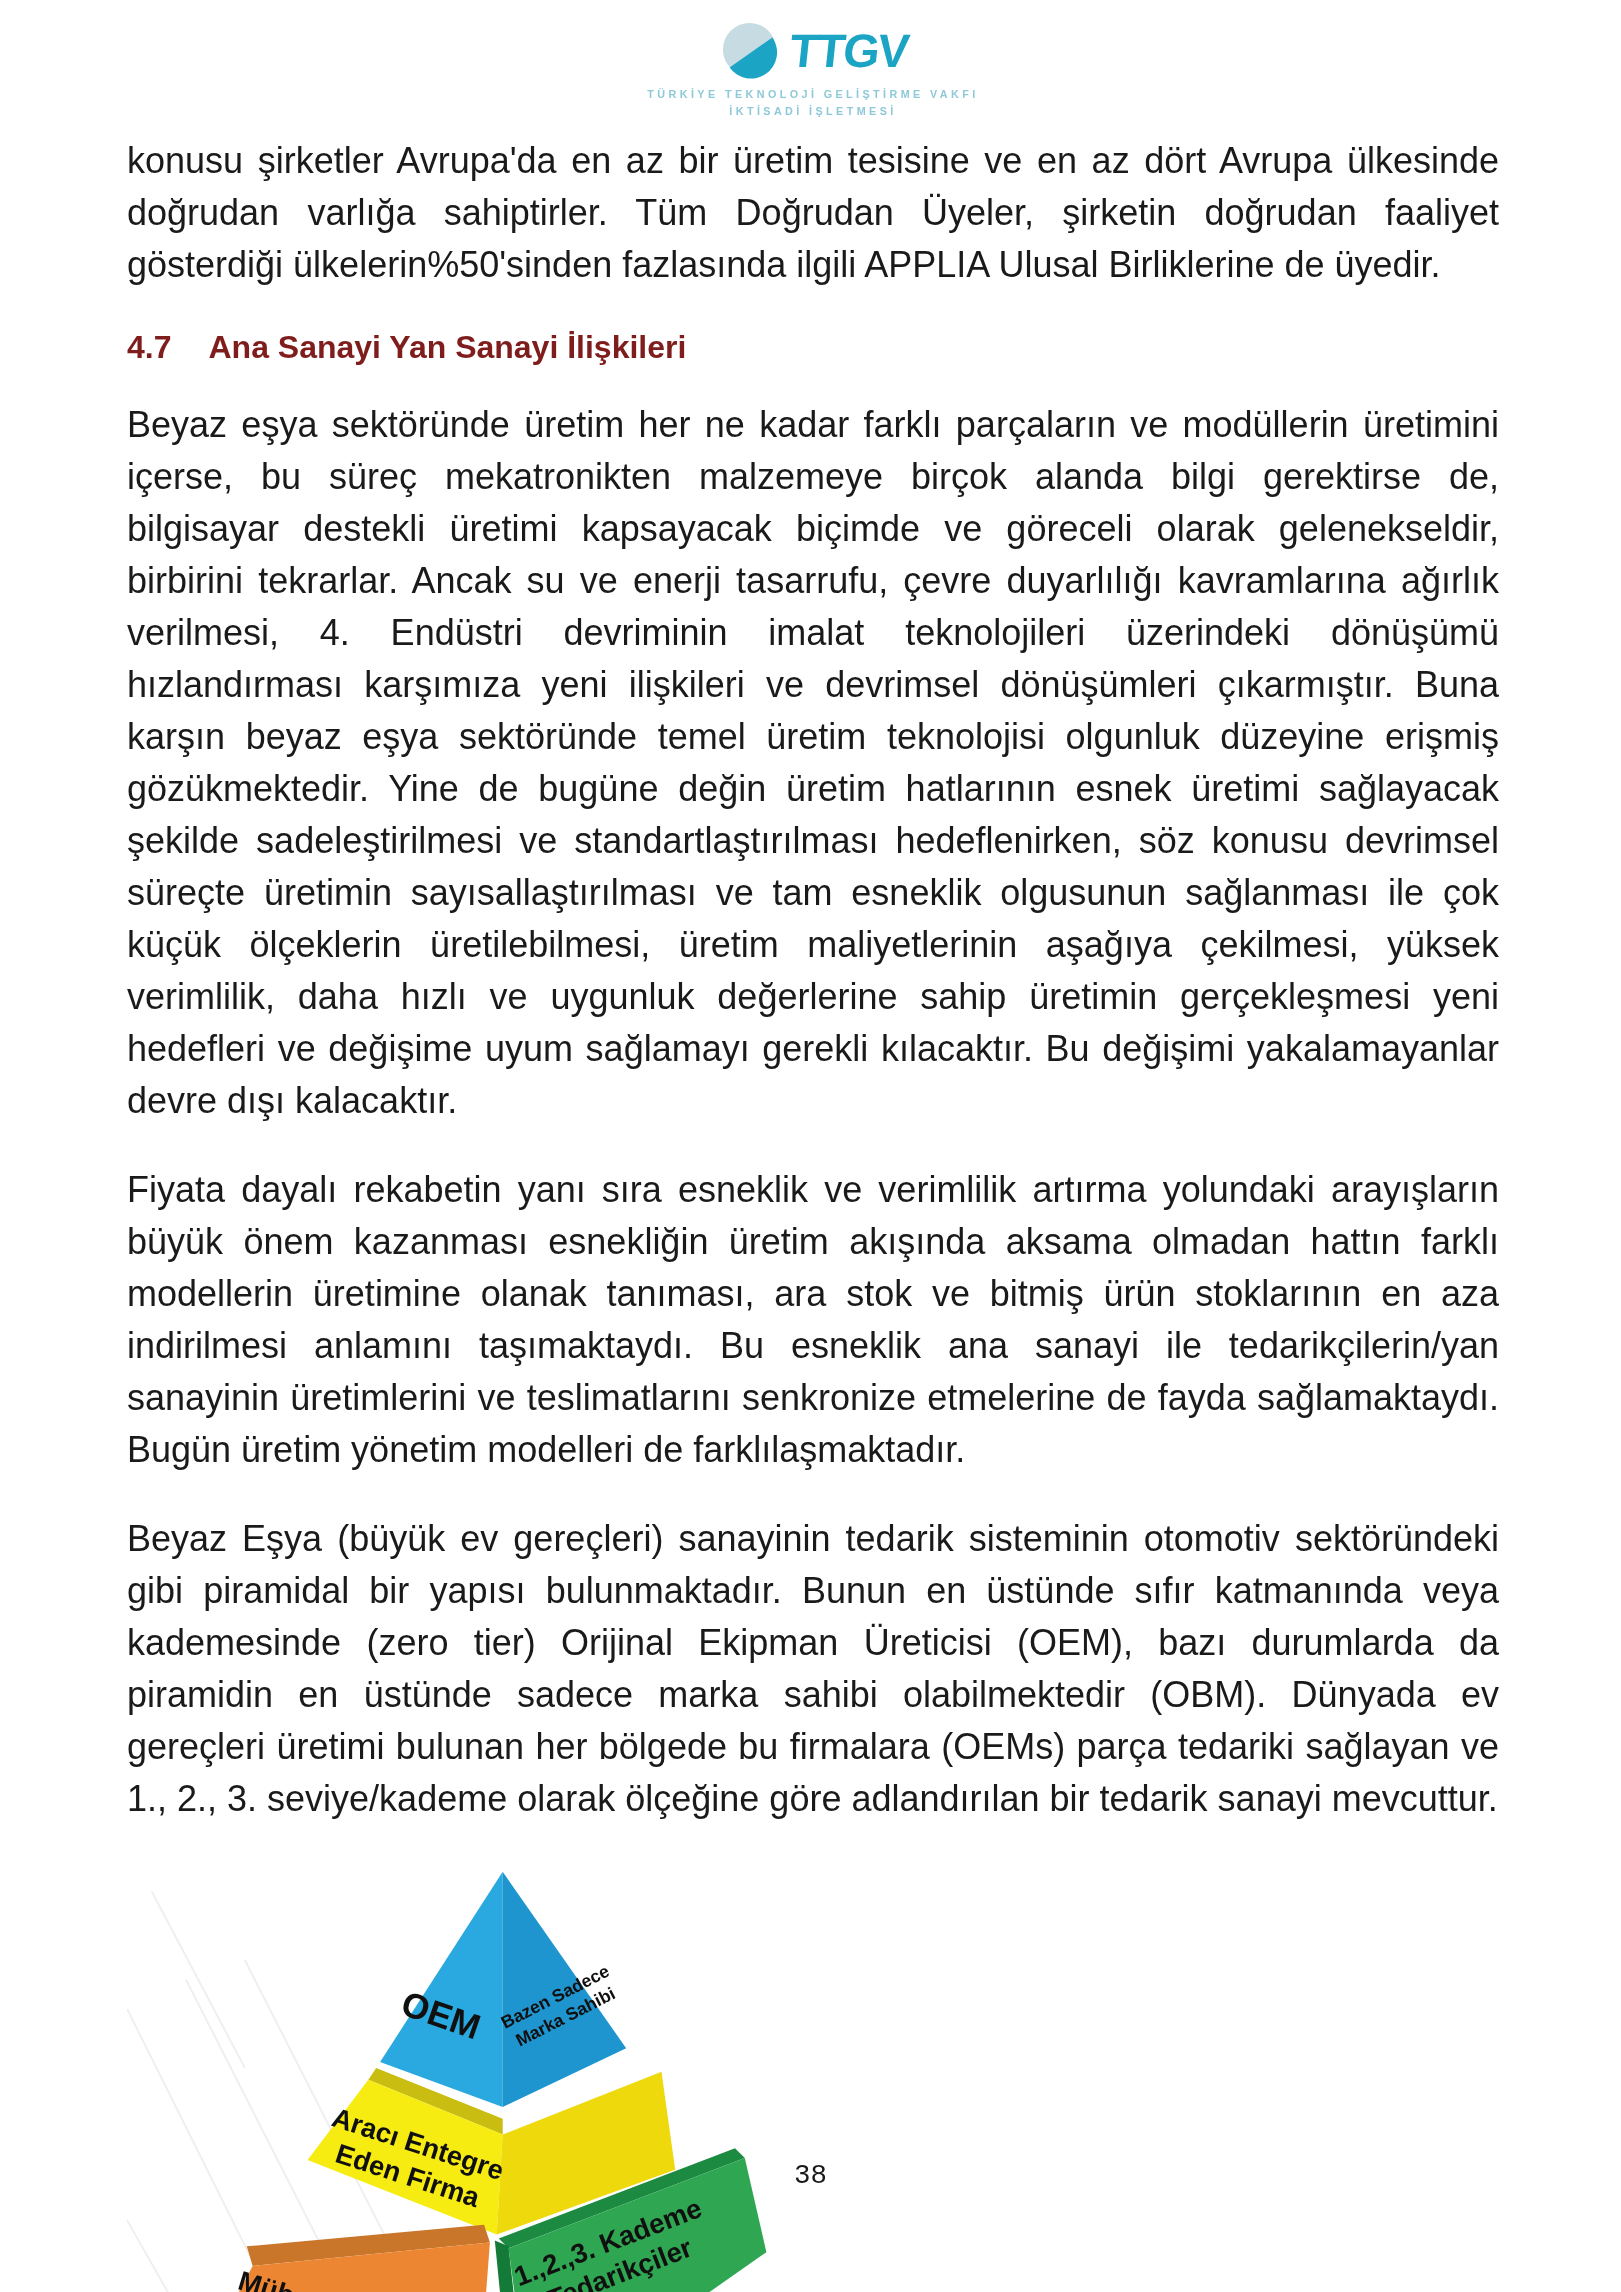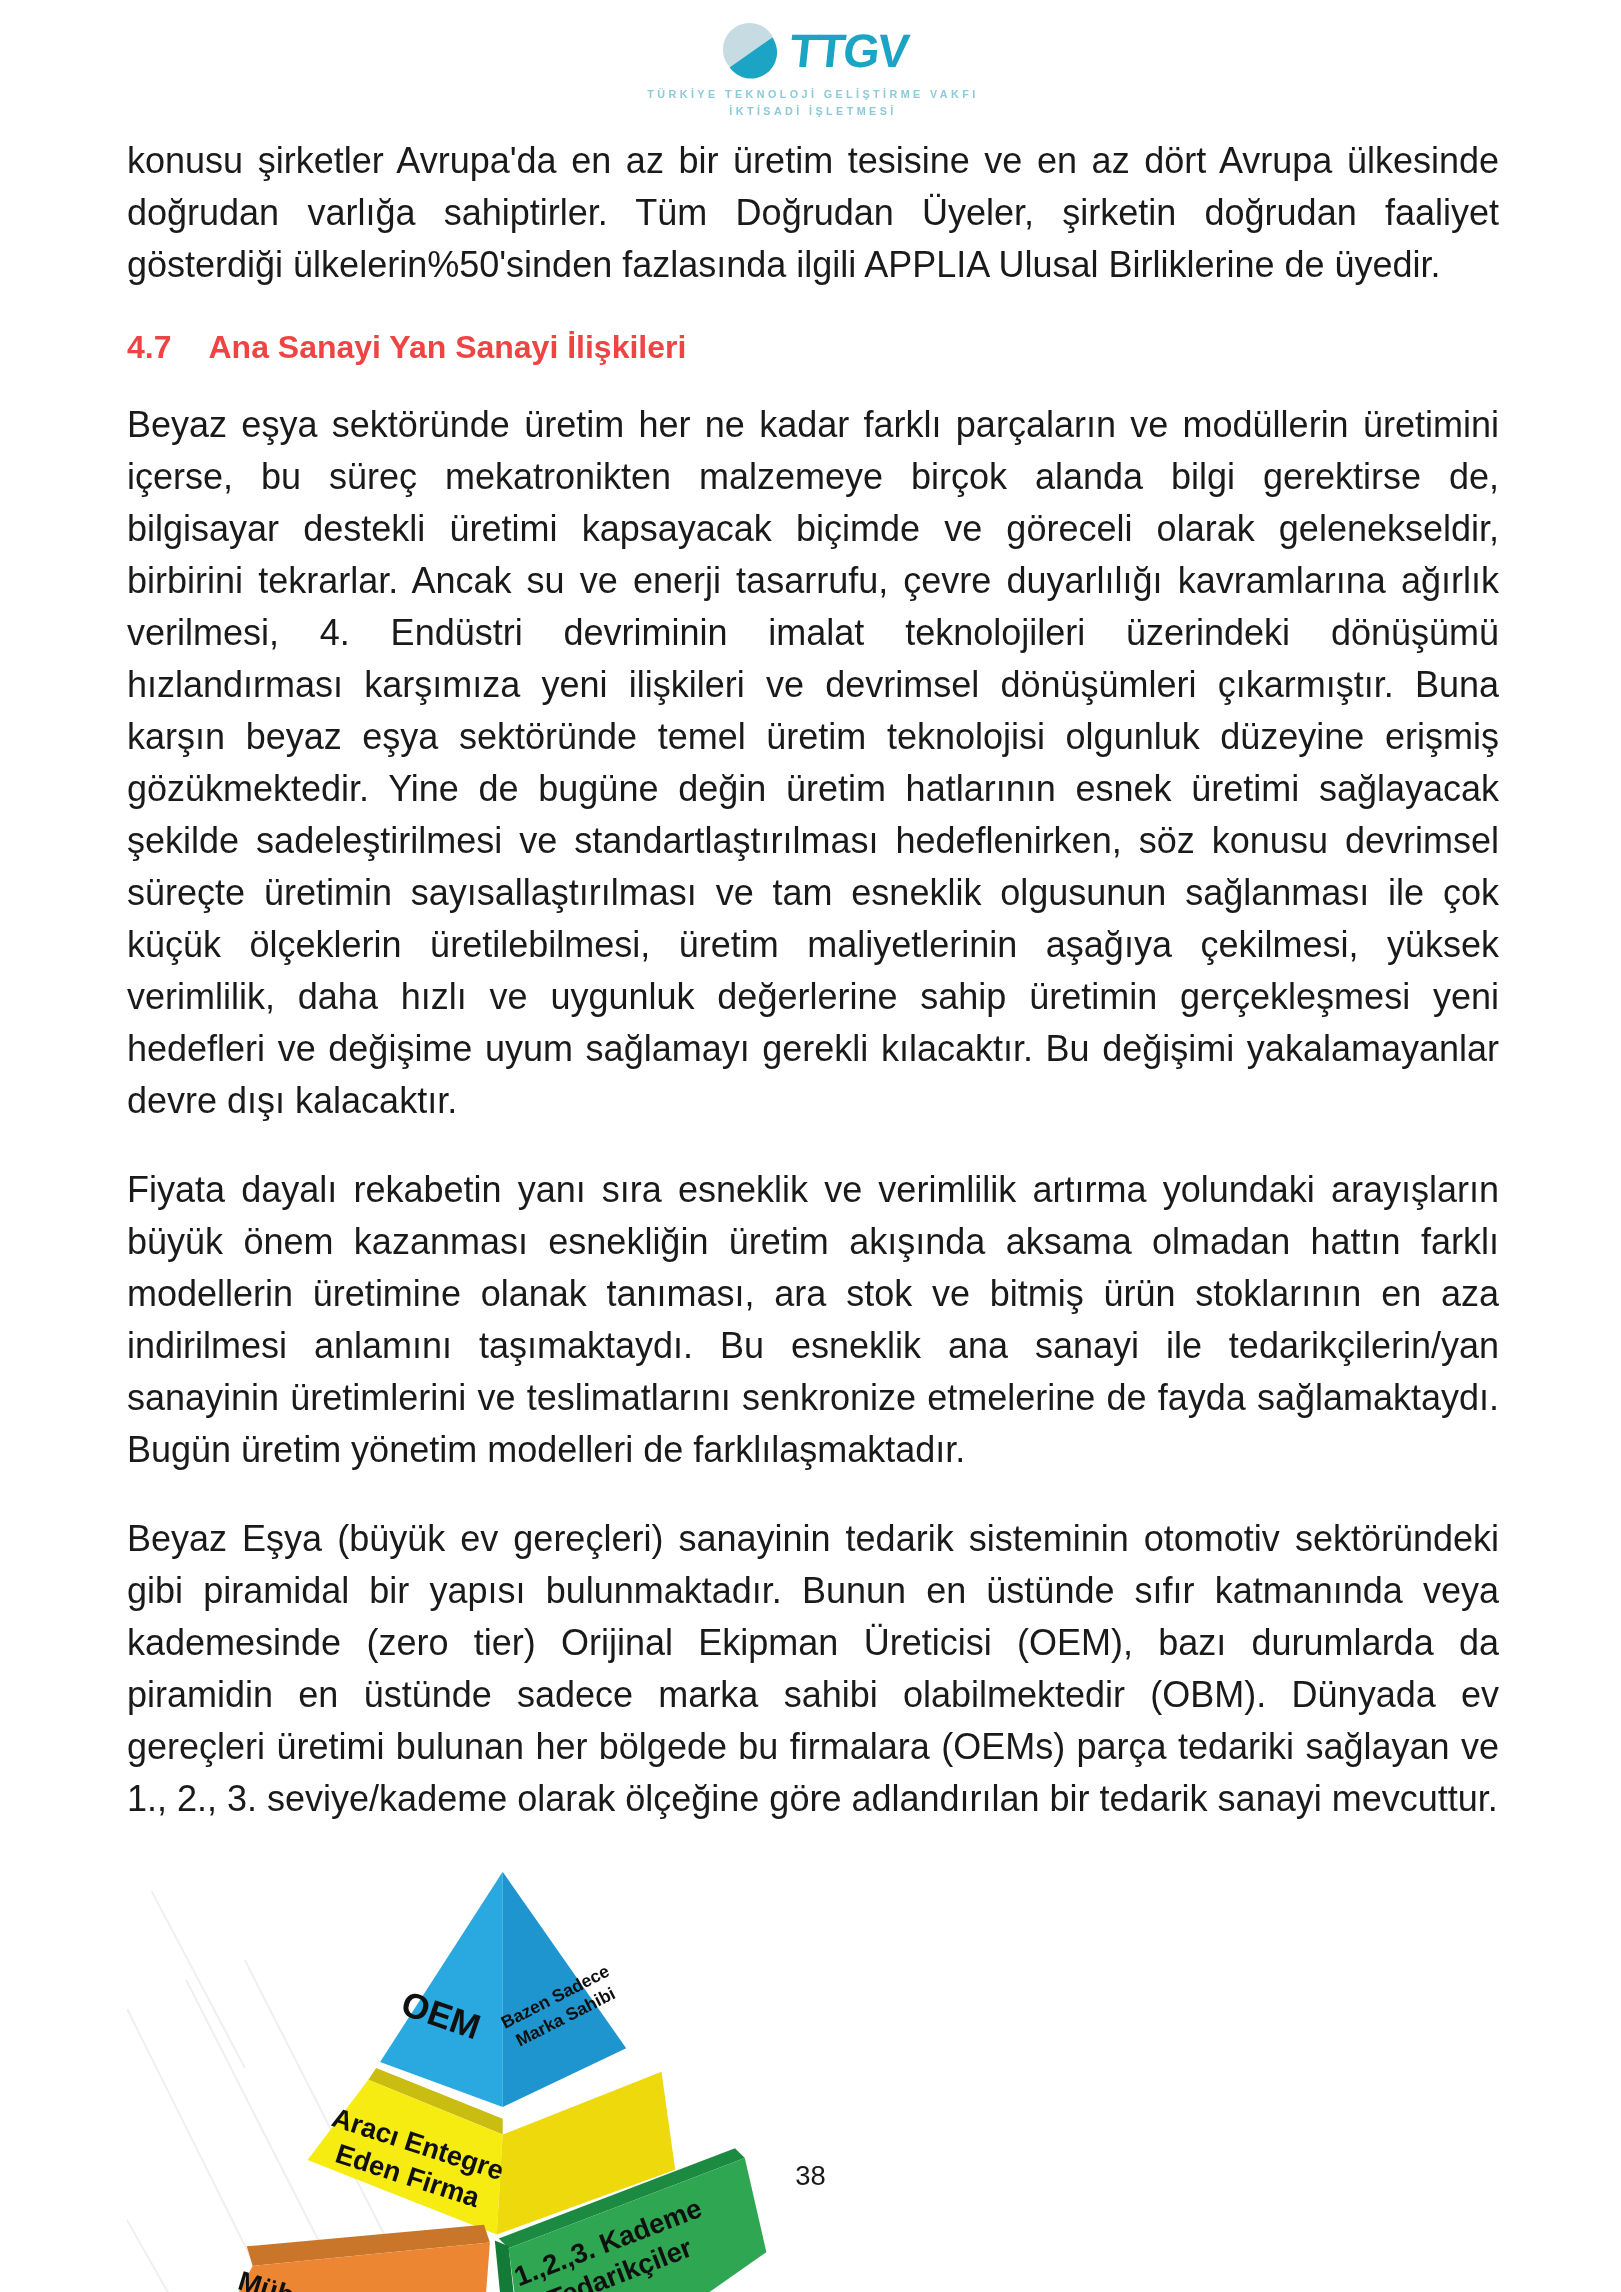--- a/index.html
+++ b/index.html
@@ -22,32 +22,32 @@
   }
   .logo-sub{margin-top:5.9px;text-align:center;font-size:10.8px;letter-spacing:3.4px;font-weight:700;line-height:1.5;}
   
   .para{
     font-size:36px;line-height:52px;
     text-align:justify;
     margin:0 0 37px 0;
   }
   .para.first{margin-top:15.7px;}
   h2.section{
-    font-size:32px;font-weight:700;color:#ef4444;
+    font-size:32px;font-weight:700;color:#7f1d1d;
     margin:13.7px 0 33px 0;line-height:1.2;
   }
   h2.section .num{margin-right:37px;}
   
   .figure{margin-top:3.9px;width:667px;height:600px;}
   .figure svg{display:block;}
   .fig-label{font-family:"Liberation Sans", sans-serif;font-weight:700;fill:#101010;}
   
   .page-number{
     position:absolute;left:0;right:0;top:2160px;
-    text-align:center;font-size:27.4px;color:#1a1a1a;
+    text-align:center;font-size:27.4px;color:#1a1a1a;font-family:Liberation Mono, monospace;
   }
 </style>
 </head>
 <body>
 
 <div class="page">
   <div class="content">
 
     <div class="logo">
       <div class="logo-row">

